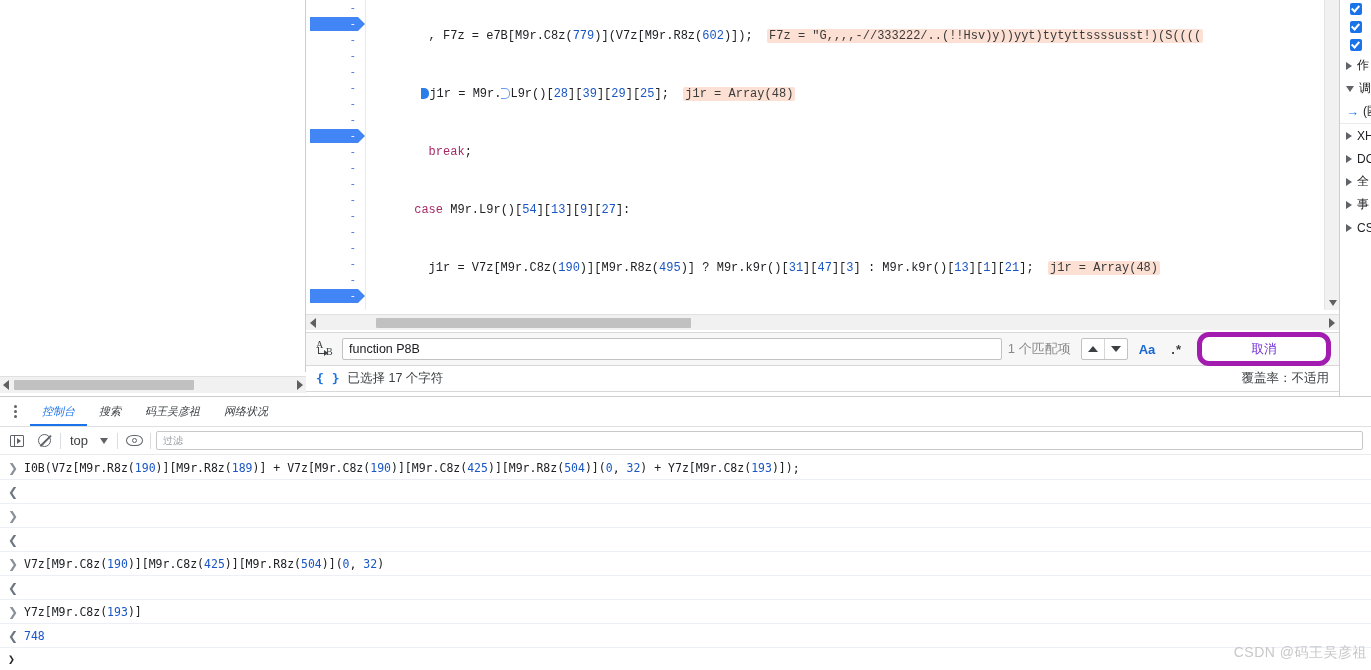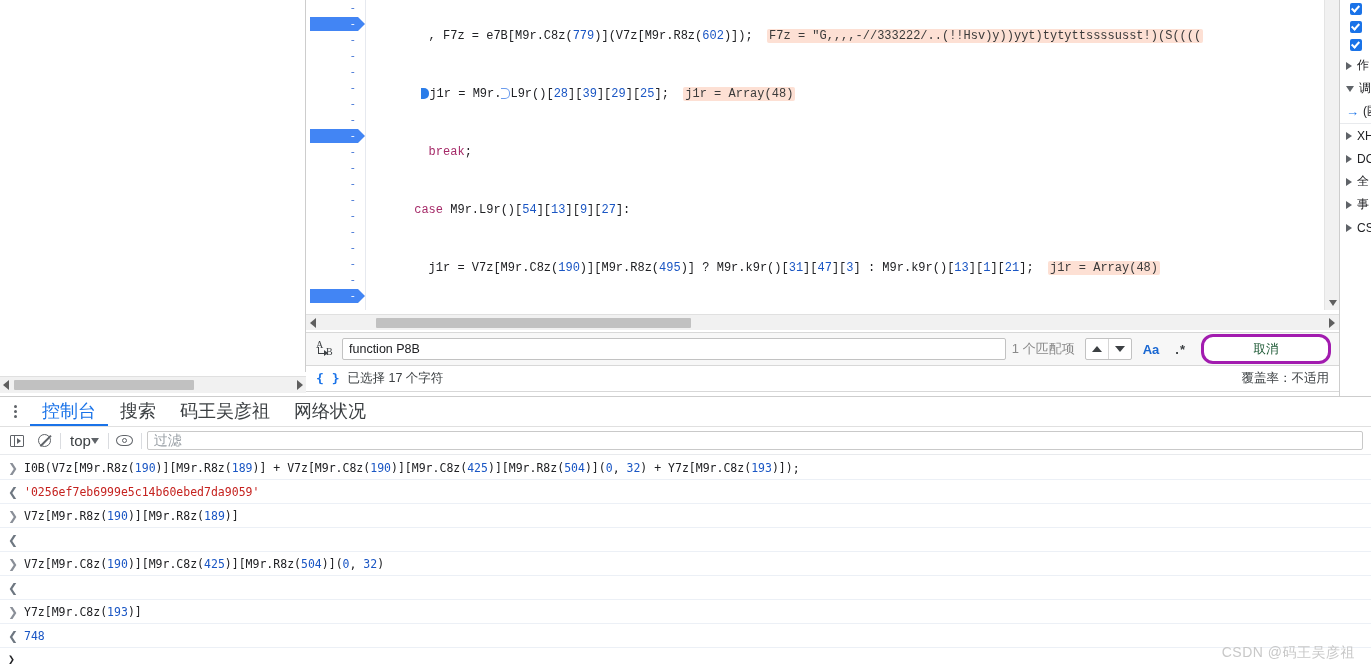--- a/index.html
+++ b/index.html
@@ -352,24 +352,24 @@
     color: #3c4043;
     font-weight: bold;
     font-size: 13px;
     padding: 0 5px;
     letter-spacing: 1px;
   }
   .cancel-btn {
     flex: none;
     min-width: 124px;
     height: 24px;
-    border: 3px solid #a21caf;
+    border: 5px solid #a21caf;
     border-radius: 12px;
     background: #ffffff;
-    color: #14532d;
+    color: #6d28d9;
     font-size: 12.5px;
     display: flex;
     align-items: center;
     justify-content: center;
     margin-left: 4px;
   }
 
   
   .statusbar {
     position: absolute;
@@ -424,23 +424,24 @@
   .kebab i {
     width: 3px; height: 3px;
     background: #5f6368;
     border-radius: 50%;
     display: block;
   }
   .dtab {
     padding: 0 12px;
     height: 29px;
     line-height: 29px;
-    font-size: 18px;
+    font-size: 11px;
     color: #3c4043;
     box-sizing: border-box;
+    font-style: italic;
   }
   .dtab.active {
     color: #1a73e8;
     border-bottom: 2px solid #1a73e8;
   }
 
   .console-toolbar {
     height: 28px;
     display: flex;
     align-items: center;
@@ -495,22 +496,22 @@
     transform-origin: center;
   }
   .tb-sep {
     width: 1px; height: 16px;
     background: #dadce0;
     flex: none;
   }
   .ctx-select {
     display: flex;
     align-items: center;
-    gap: 0;
-    font-size: 15px;
+    gap: 12px;
+    font-size: 13px;
     color: #3c4043;
     padding: 0 4px;
     flex: none;
   }
   .ctx-select .caret {
     width: 0; height: 0;
     border-left: 4px solid transparent;
     border-right: 4px solid transparent;
     border-top: 6px solid #5f6368;
   }
@@ -534,21 +535,21 @@
     flex: 1 1 auto;
     height: 19px;
     border: 1px solid #c9c9c9;
     border-radius: 2px;
     background: #fff;
     display: flex;
     align-items: center;
     padding: 0 6px;
     box-sizing: border-box;
     color: #9aa0a6;
-    font-size: 14px;
+    font-size: 10px;
     margin-right: 8px;
   }
 
   .console-log {
     position: absolute;
     left: 0; top: 59px;
     right: 0; bottom: 0;
     overflow: hidden;
     font-family: "DejaVu Sans Mono", monospace;
     font-size: 11.5px;
@@ -579,21 +580,21 @@
     line-height: 22px;
     display: flex;
     align-items: center;
     padding-left: 8px;
     border-bottom: 1px solid #ecf0f6;
   }
 
   
   .watermark {
     position: absolute;
-    right: 16px; bottom: 8px;
+    right: 4px; bottom: 8px;
     font-size: 14px;
     color: #c8c8c8;
     font-family: "Liberation Sans", sans-serif;
     letter-spacing: 0.5px;
   }
 </style>
 </head>
 <body>
 
 <div id="app">
@@ -790,22 +791,22 @@
         <span class="eye-icon"></span>
       </div>
       <div class="tb-sep"></div>
       <div class="filter-input">
         <span>过滤</span>
       </div>
     </div>
 
     <div class="console-log" id="console-log">
         <div class="log-row in"><span class="marker">❯</span><span class="txt">I0B(V7z[M9r.R8z(<span class="numlit">190</span>)][M9r.R8z(<span class="numlit">189</span>)] + V7z[M9r.C8z(<span class="numlit">190</span>)][M9r.C8z(<span class="numlit">425</span>)][M9r.R8z(<span class="numlit">504</span>)](<span class="numlit">0</span>, <span class="numlit">32</span>) + Y7z[M9r.C8z(<span class="numlit">193</span>)]);</span></div>
-        <div class="log-row out"><span class="marker">❮</span><span class="txt"><span class="str">'0256ef7eb6999e5c14b60ebed7da9059'</span></span></div>
-        <div class="log-row in"><span class="marker">❯</span><span class="txt">V7z[M9r.R8z(<span class="numlit">190</span>)][M9r.R8z(<span class="numlit">189</span>)]</span></div>
+        <div class="log-row out"><span class="marker">❮</span></div>
+        <div class="log-row in"><span class="marker">❯</span></div>
         <div class="log-row out"><span class="marker">❮</span></div>
         <div class="log-row in"><span class="marker">❯</span><span class="txt">V7z[M9r.C8z(<span class="numlit">190</span>)][M9r.C8z(<span class="numlit">425</span>)][M9r.R8z(<span class="numlit">504</span>)](<span class="numlit">0</span>, <span class="numlit">32</span>)</span></div>
         <div class="log-row out"><span class="marker">❮</span></div>
         <div class="log-row in"><span class="marker">❯</span><span class="txt">Y7z[M9r.C8z(<span class="numlit">193</span>)]</span></div>
         <div class="log-row out"><span class="marker">❮</span><span class="txt"><span class="numlit">748</span></span></div>
         <div class="prompt-row">
           <span class="marker">❯</span>
         </div>
       </div>
   </div>

